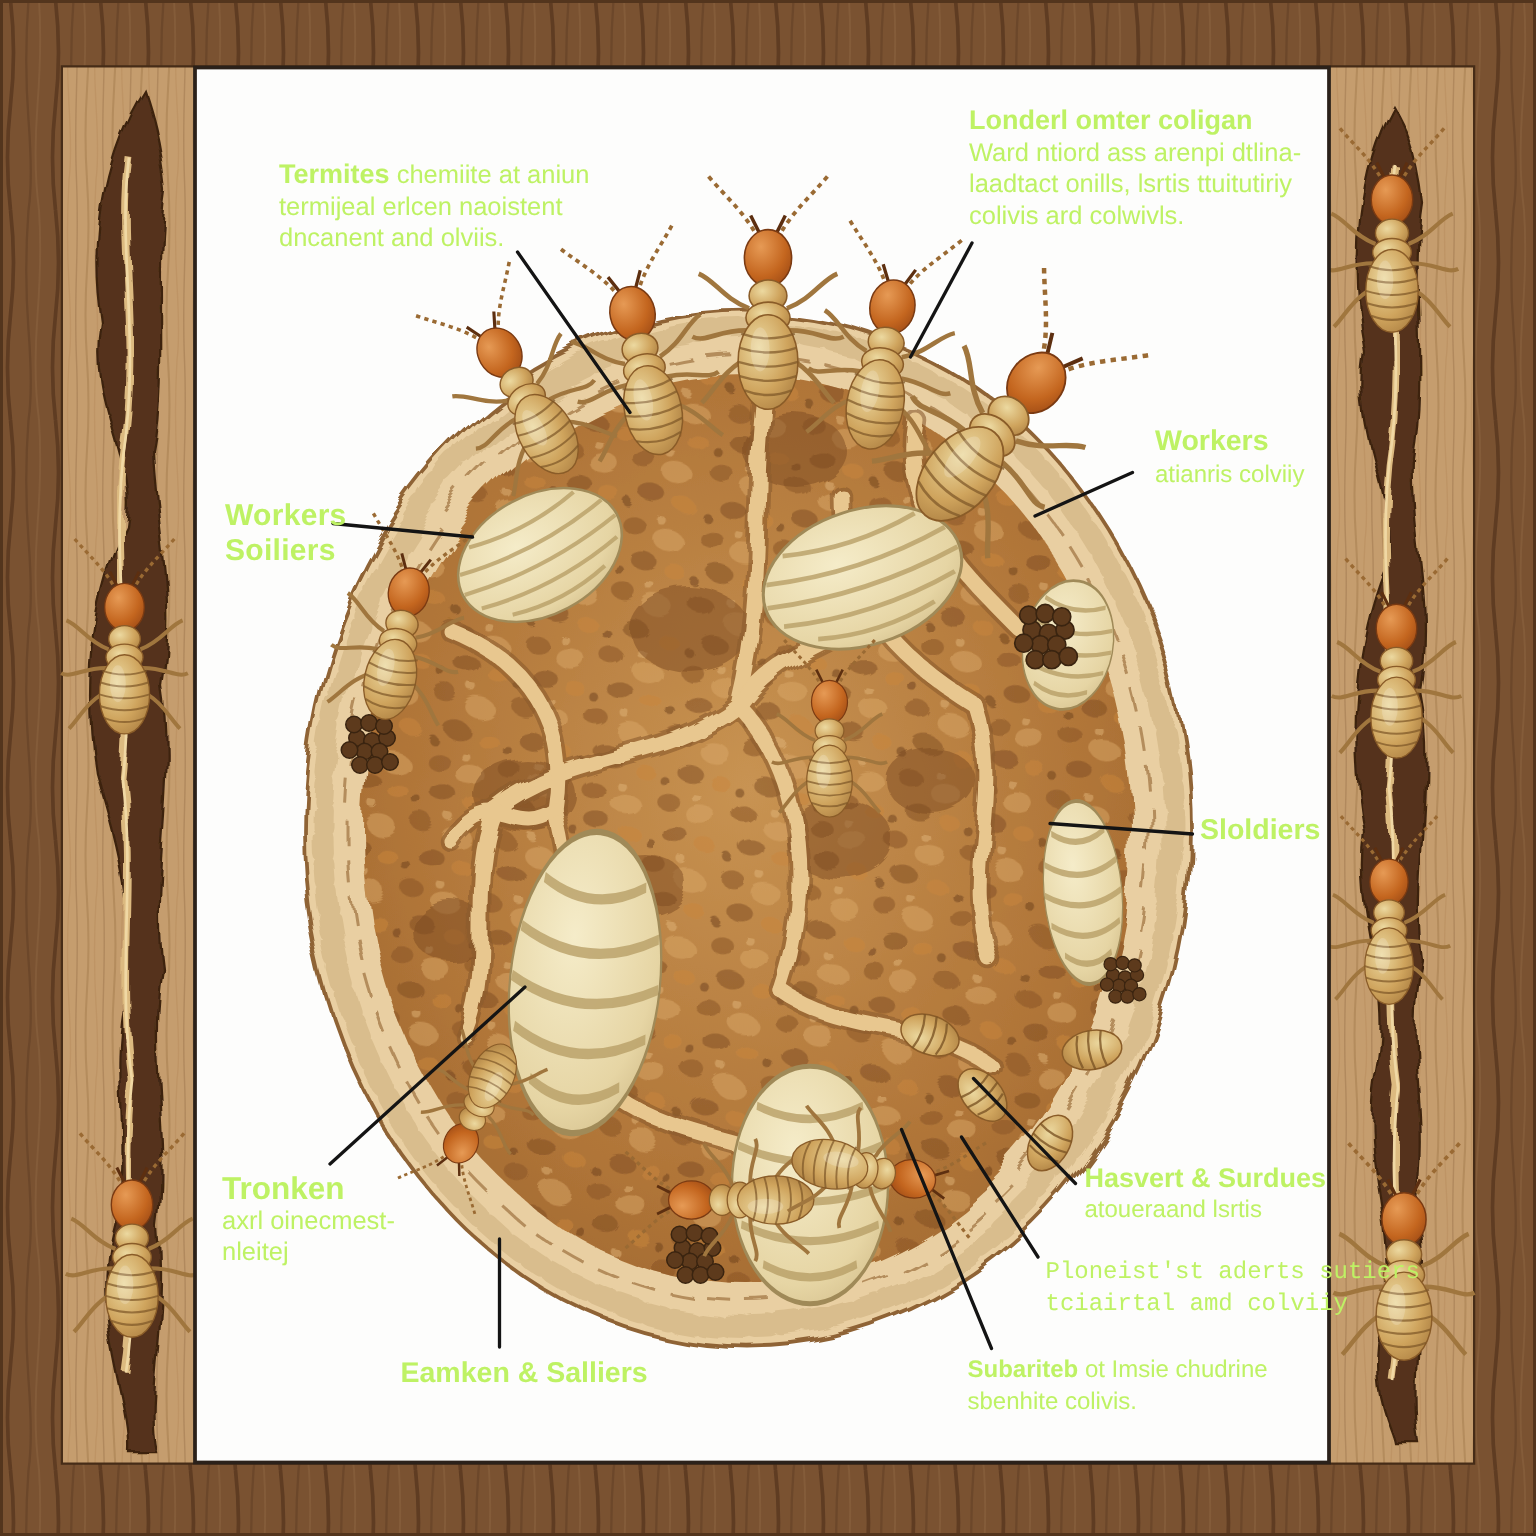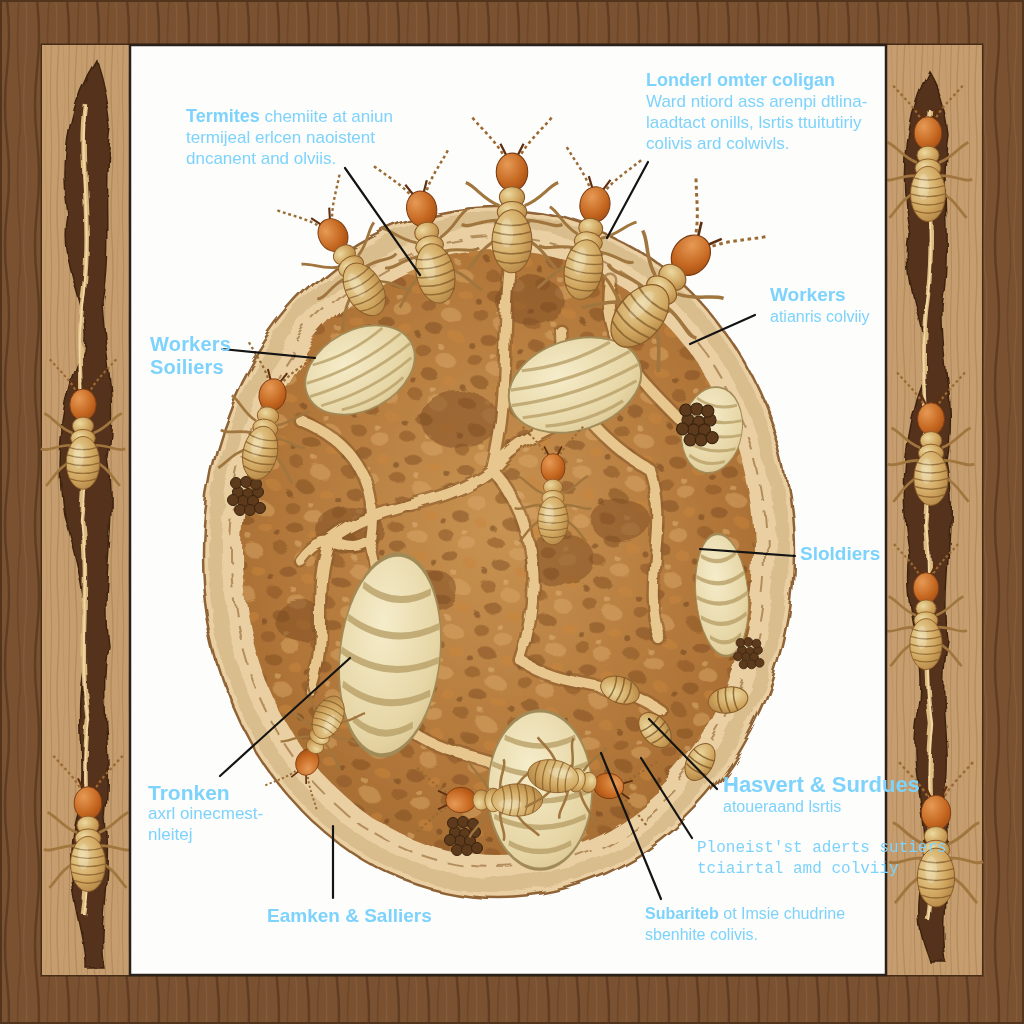--- a/index.html
+++ b/index.html
@@ -1,19 +1,19 @@
 <!DOCTYPE html>
 <html><head>
 <meta charset="utf-8">
 <style>
   html,body{margin:0;padding:0;background:#3a2817;}
   .stage{position:relative;width:1024px;height:1024px;overflow:hidden;
          font-family:"Liberation Sans",sans-serif;}
   .art{position:absolute;left:0;top:0;}
-  .lbl{position:absolute;color:#7dd3fc;z-index:5;}
+  .lbl{position:absolute;color:#bef264;z-index:5;}
   .lbl .t{font-weight:700;}
   .s17{font-size:17px;line-height:21px;}
   .s16{font-size:16px;line-height:21px;}
   .big{font-size:20px;line-height:23px;font-weight:700;letter-spacing:.2px;}
   .med{font-size:19px;line-height:22px;font-weight:700;}
   .ttl18{font-size:18px;font-weight:700;}
   .sub{font-size:16px;line-height:21px;font-weight:400;}
 </style>
 </head>
 <body>
@@ -284,21 +284,21 @@
   <div class="t" style="font-size:21px;">Tronken</div>
   <div>axrl oinecmest-</div>
   <div>nleitej</div>
 </div>
 
 <div class="lbl med" style="left:267px;top:905px;">
   <span>Eamken &amp; Salliers</span>
 </div>
 
 <div class="lbl" style="left:723px;top:774px;">
-  <div class="t" style="font-size:22px;line-height:22px;">Hasvert &amp; Surdues</div>
+  <div class="t" style="font-size:18px;line-height:22px;">Hasvert &amp; Surdues</div>
   <div class="sub">atoueraand lsrtis</div>
 </div>
 
 <div class="lbl s16" style="left:697px;top:838px;font-family:Liberation Mono, monospace;">
   <div>Ploneist'st aderts sutiers</div>
   <div>tciairtal amd colviiy</div>
 </div>
 
 <div class="lbl s16" style="left:645px;top:903px;">
   <div><span class="t">Subariteb</span>

